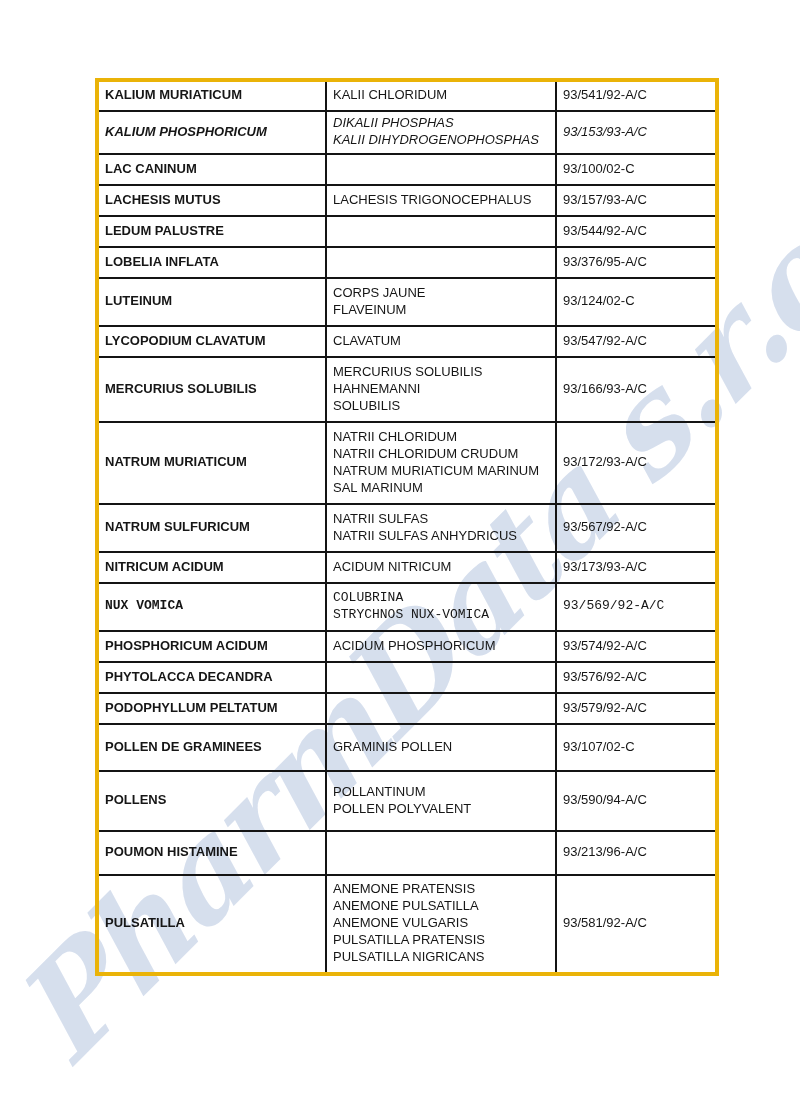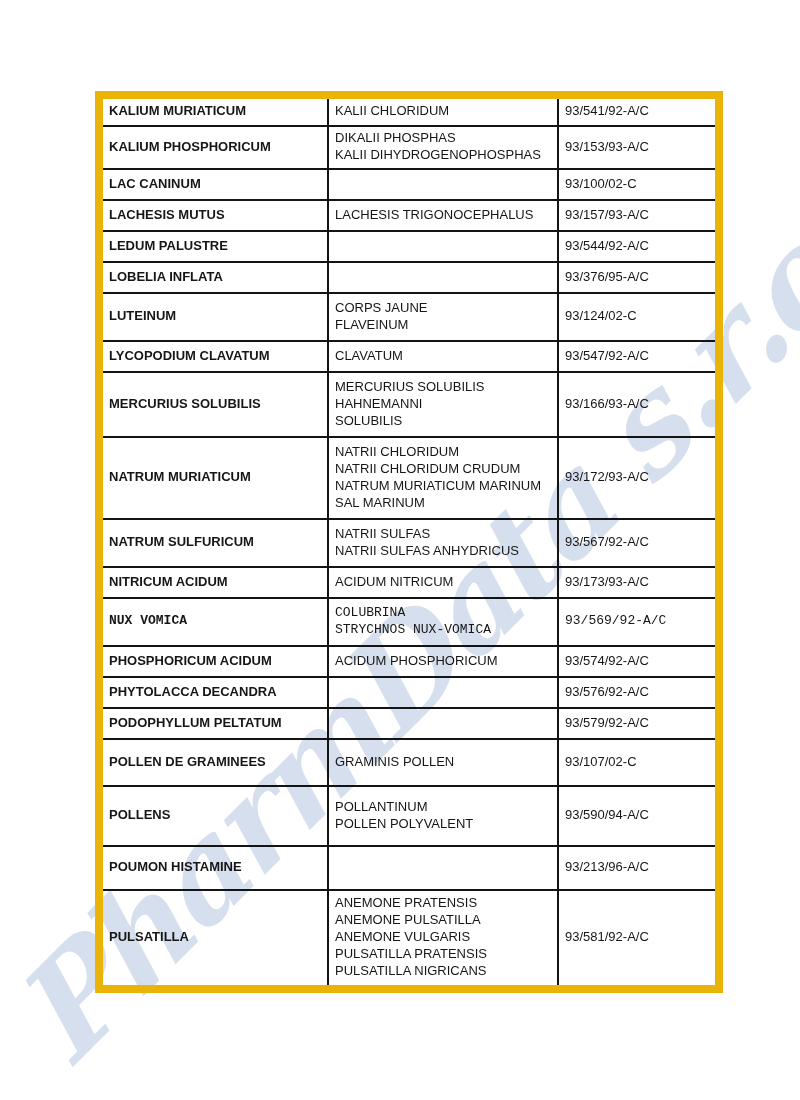--- a/index.html
+++ b/index.html
@@ -14,24 +14,24 @@
   
   .watermark{
     position:absolute;left:-112px;top:548px;width:1080px;height:200px;
     transform:rotate(-45deg) skewX(-6deg);transform-origin:50% 50%;
     font-family:"DejaVu Serif",serif;font-style:italic;font-weight:bold;
     font-size:130px;letter-spacing:-5px;line-height:200px;
     color:#c7d3e7;opacity:0.72;white-space:nowrap;
     z-index:0;pointer-events:none;user-select:none;text-align:center;
   }
   table.substance-table{
-    position:absolute;left:95px;top:91px;z-index:1;
+    position:absolute;left:95px;top:78px;z-index:1;
     border-collapse:collapse;table-layout:fixed;width:620px;
     background:transparent;
-    border:8px solid #eab308;
+    border:4px solid #eab308;
   }
   td{
     border:2px solid #141414;
     vertical-align:middle;
     padding:2px 6px 5px 6px;
     color:#161616;
     font-size:13px;line-height:17px;
     overflow:hidden;
   }
   td.name-cell{font-weight:bold;}
@@ -55,21 +55,21 @@
           <td class="name-cell">
             <div class="name-text">KALIUM MURIATICUM</div>
           </td>
           <td class="syn-cell">
             <div class="syn-line">KALII CHLORIDUM</div>
           </td>
           <td class="code-cell">
             <div class="code-text">93/541/92-A/C</div>
           </td>
         </tr>
-        <tr style="height: 32px;">
+        <tr style="height: 32px; font-style: italic;">
           <td class="name-cell">
             <div class="name-text">KALIUM PHOSPHORICUM</div>
           </td>
           <td class="syn-cell">
             <div class="syn-line">DIKALII PHOSPHAS</div>
             <div class="syn-line">KALII DIHYDROGENOPHOSPHAS</div>
           </td>
           <td class="code-cell">
             <div class="code-text">93/153/93-A/C</div>
           </td>

